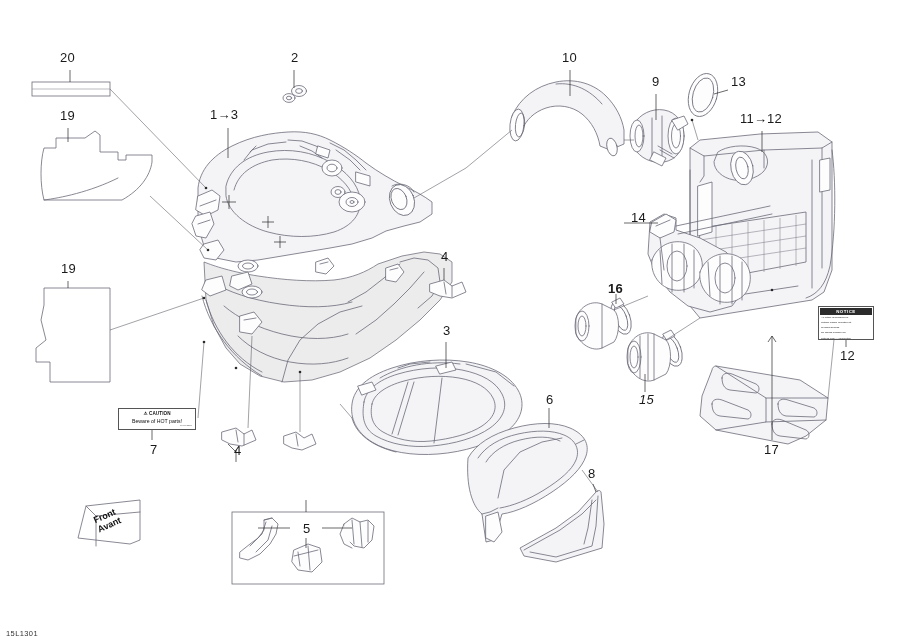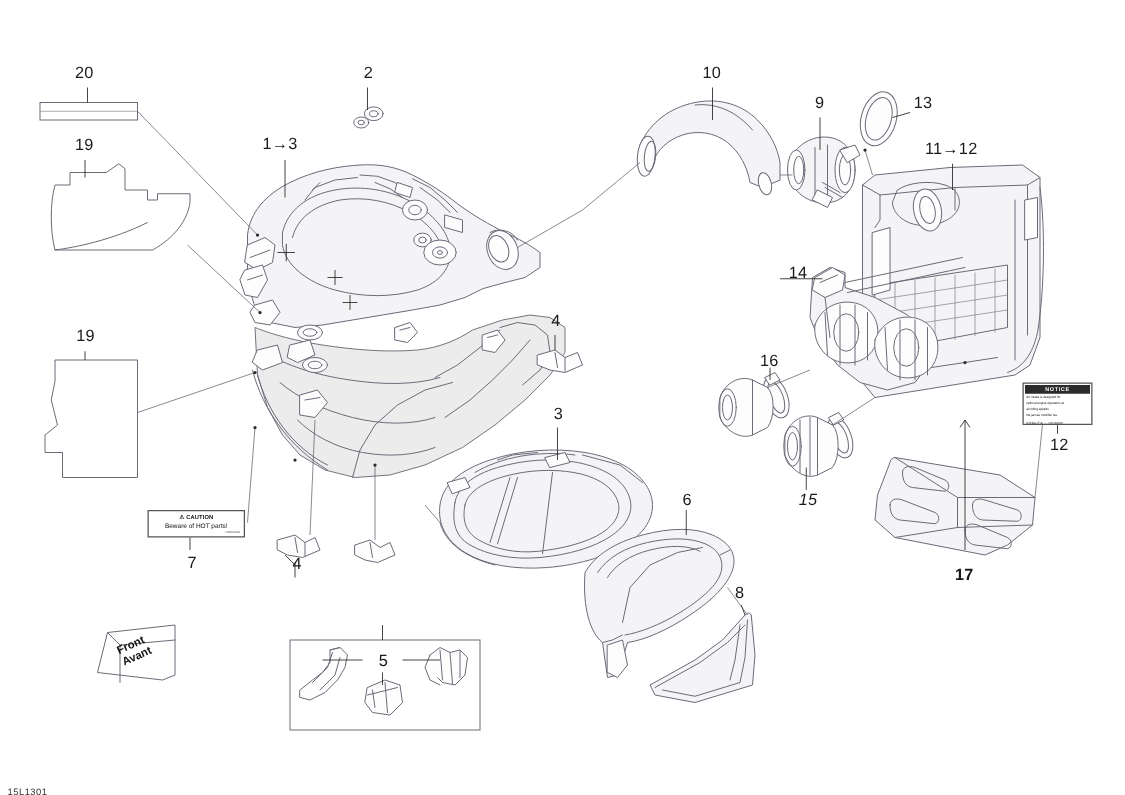--- a/index.html
+++ b/index.html
@@ -441,29 +441,29 @@
   <div class="callout-num" style="left:60px;top:50px;">20</div>
   <div class="callout-num" style="left:291px;top:50px;">2</div>
   <div class="callout-num" style="left:562px;top:50px;">10</div>
   <div class="callout-num" style="left:652px;top:74px;">9</div>
   <div class="callout-num" style="left:731px;top:74px;">13</div>
   <div class="callout-num" style="left:60px;top:108px;">19</div>
   <div class="callout-num" style="left:210px;top:107px;">1→3</div>
   <div class="callout-num" style="left:740px;top:111px;">11→12</div>
   <div class="callout-num" style="left:611px;top:210px;margin-left:20px;">14</div>
   <div class="callout-num" style="left:441px;top:249px;">4</div>
-  <div class="callout-num" style="left:608px;top:281px;">16</div>
+  <div class="callout-num" style="left:608px;top:281px;font-weight:bold;">16</div>
   <div class="callout-num" style="left:61px;top:261px;text-align:right;">19</div>
   <div class="callout-num" style="left:443px;top:323px;">3</div>
   <div class="callout-num" style="left:840px;top:348px;">12</div>
   <div class="callout-num" style="left:639px;top:392px;font-style:italic;">15</div>
   <div class="callout-num" style="left:546px;top:392px;">6</div>
   <div class="callout-num" style="left:150px;top:442px;">7</div>
   <div class="callout-num" style="left:234px;top:443px;">4</div>
-  <div class="callout-num" style="left:764px;top:452px;font-weight:bold;">17</div>
+  <div class="callout-num" style="left:764px;top:442px;">17</div>
   <div class="callout-num" style="left:588px;top:466px;">8</div>
   <div class="callout-num" style="left:303px;top:521px;">5</div>
 
   <div class="lbl-caution" style="left:118px;top:408px;width:78px;height:22px;">
     <div class="cau-head">⚠ CAUTION</div>
     <div class="cau-body">Beware of HOT parts!</div>
     <div class="cau-fine">704901234</div>
   </div>
 
   <div class="lbl-notice" style="left:818px;top:306px;width:56px;height:34px;">

